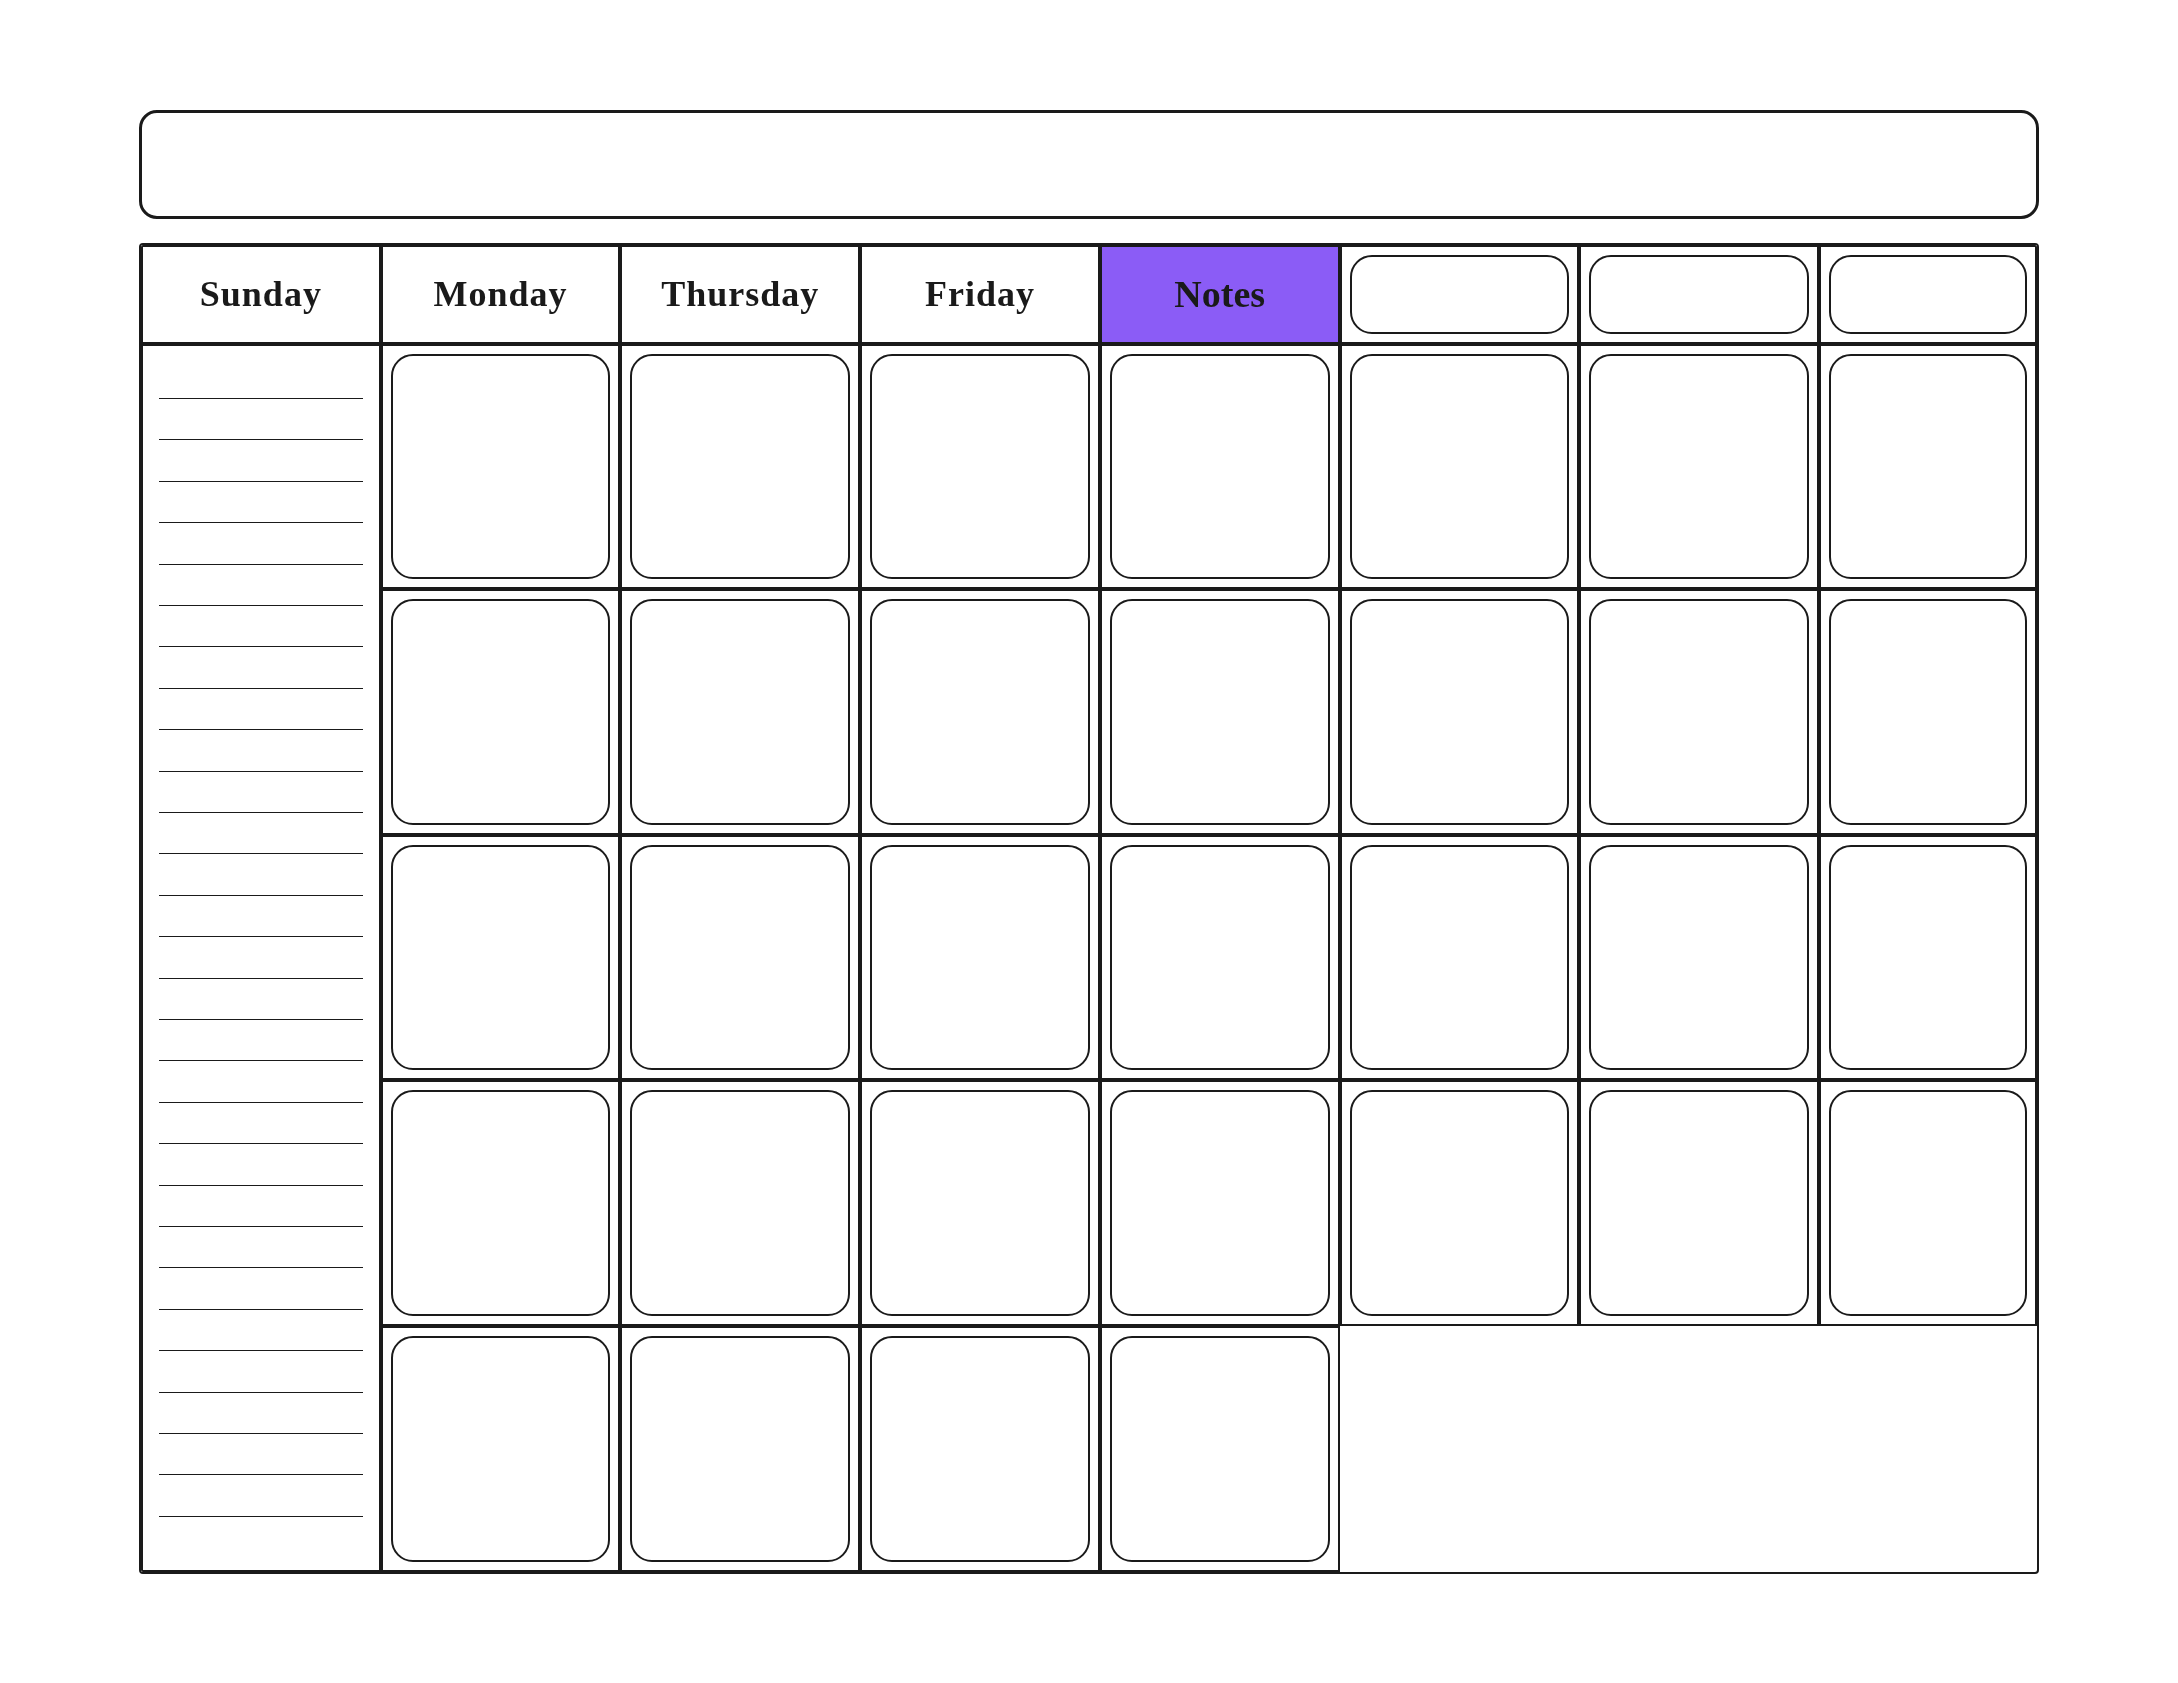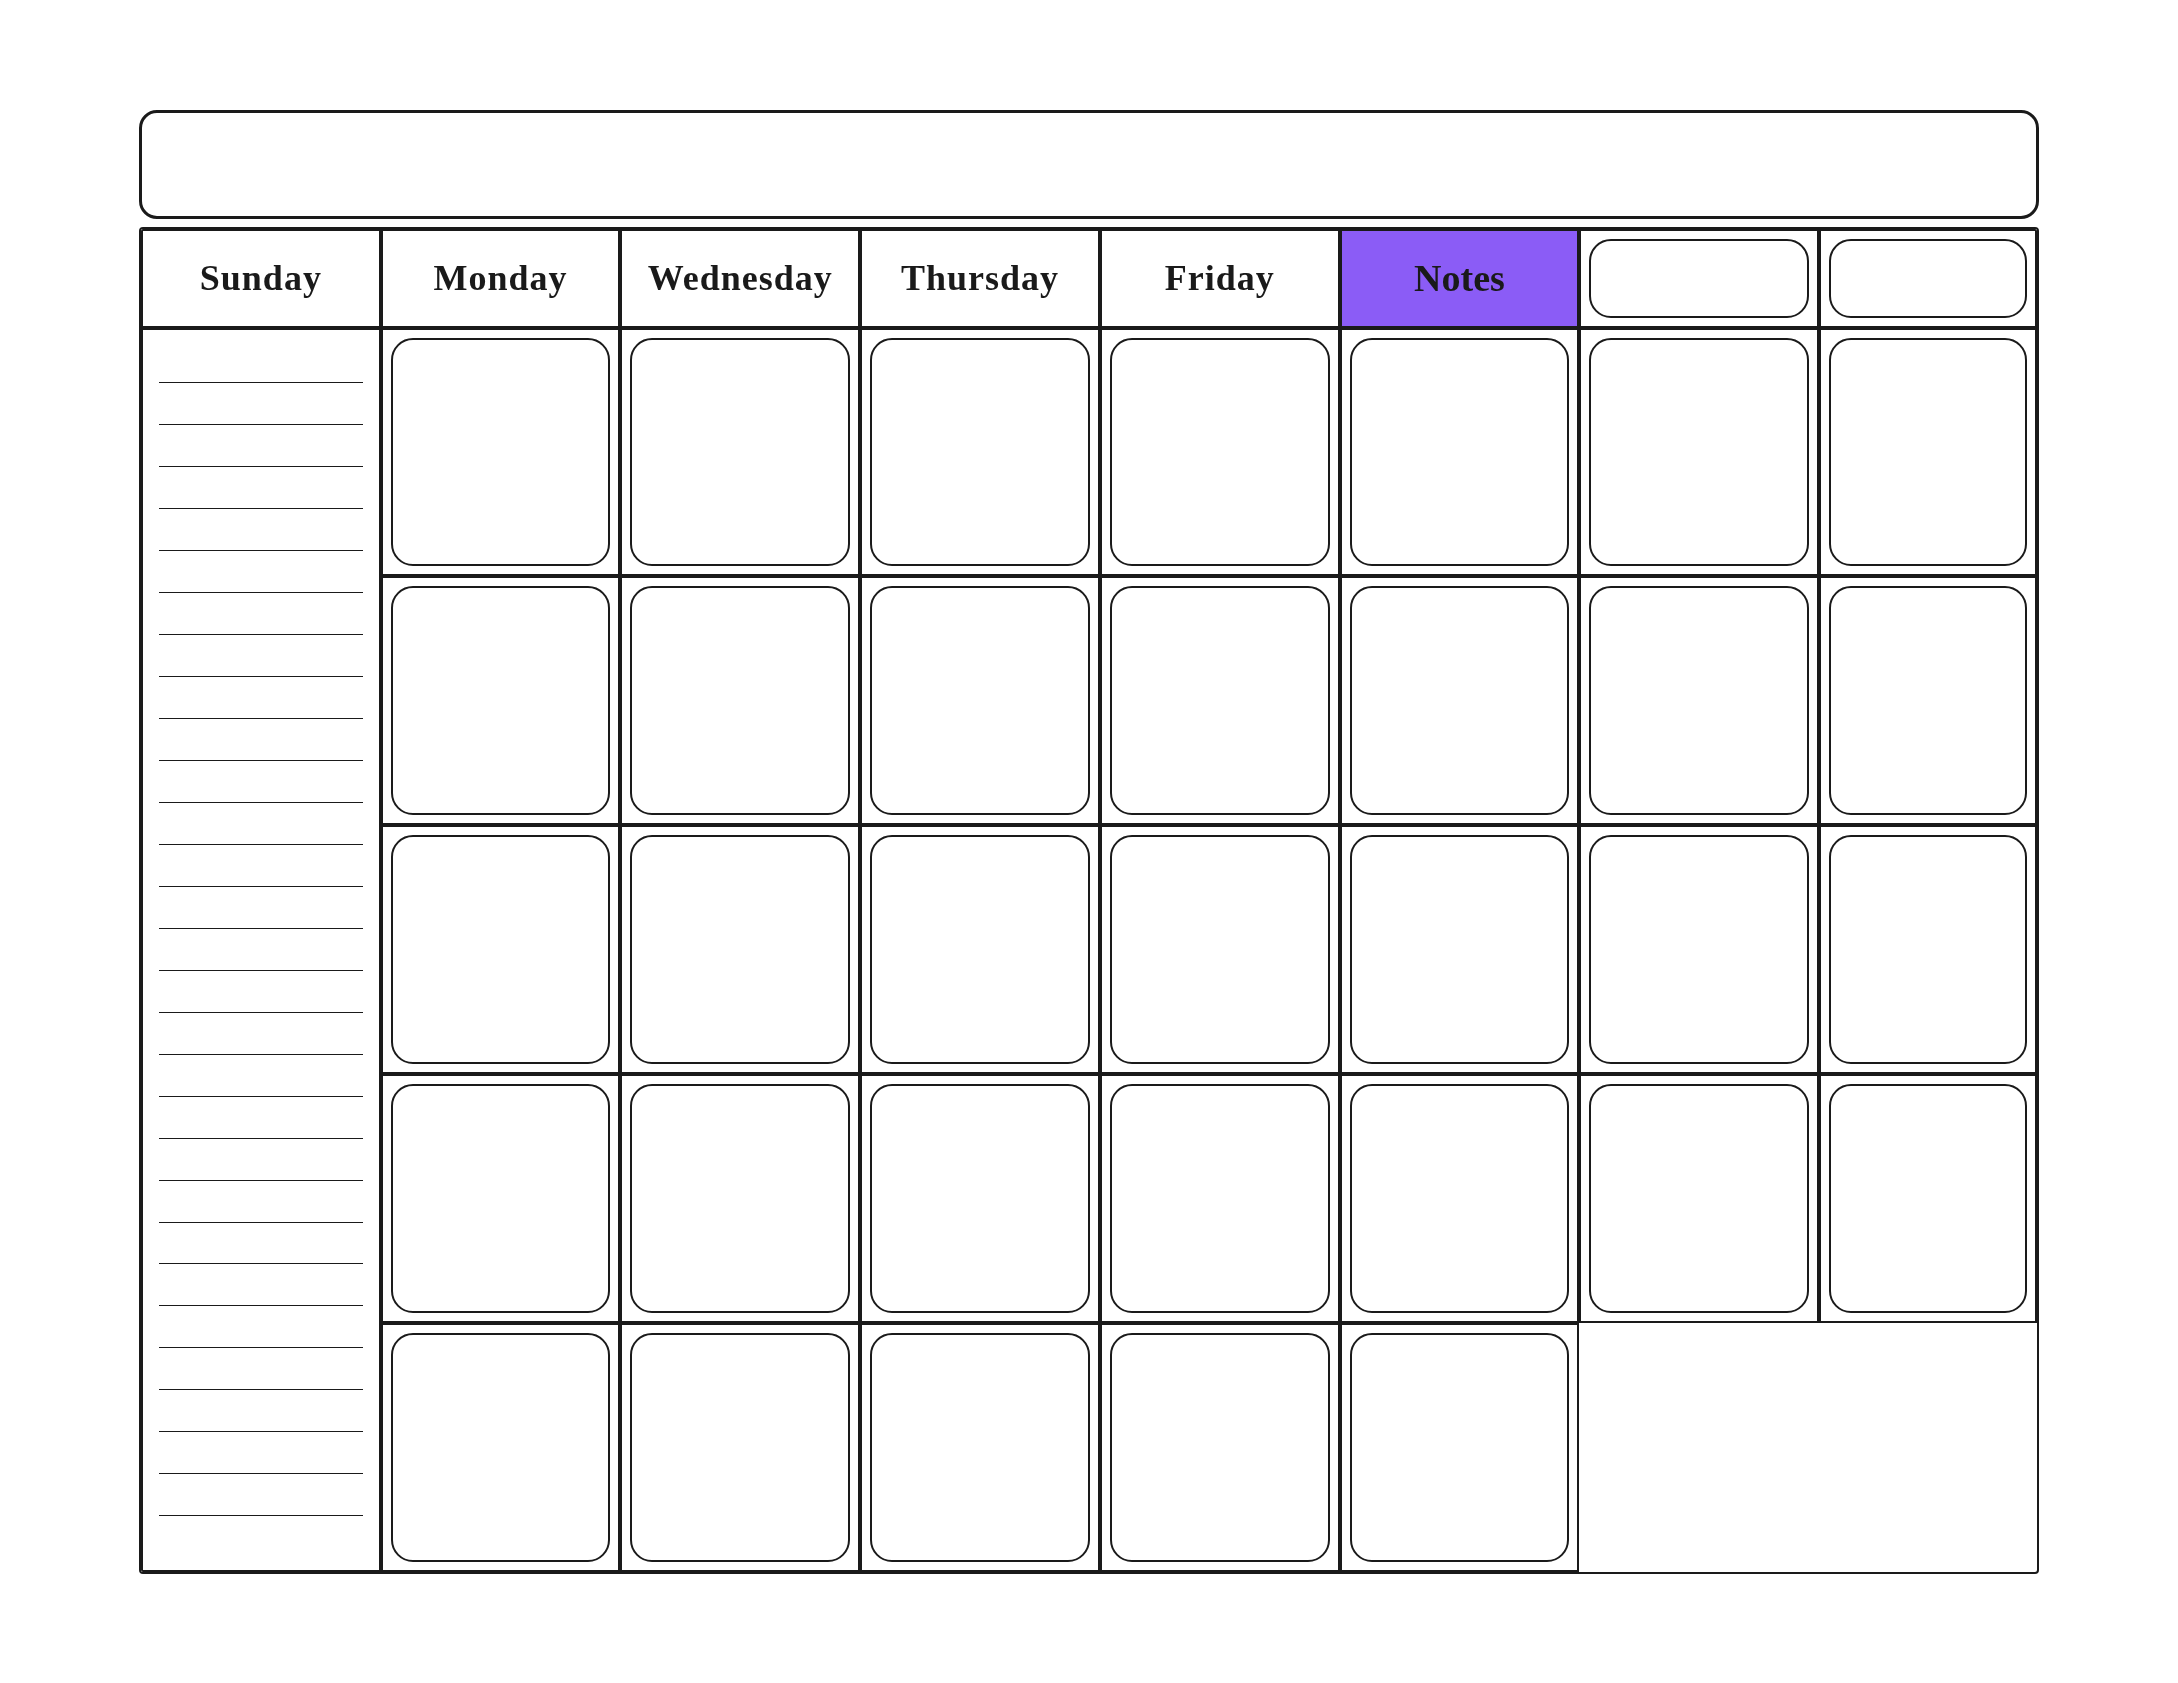--- a/index.html
+++ b/index.html
@@ -16,21 +16,21 @@
       min-height: 100vh;
       font-family: 'Comic Sans MS', 'Chalkboard SE', cursive;
     }
 
     .calendar-wrapper {
       width: 1980px;
       height: 1544px;
       padding: 40px;
       display: flex;
       flex-direction: column;
-      gap: 0;
+      gap: 16px;
     }
 
     .title-bar {
       border: 3px solid #1a1a1a;
       border-radius: 18px;
       height: 109px;
       margin-bottom: 8px;
       background: #fff;
     }
 
@@ -107,23 +107,20 @@
 
   <div class="calendar-main">
 
     <div class="day-header">
       <span>Sunday</span>
     </div>
     <div class="day-header">
       <span>Monday</span>
     </div>
     <div class="day-header">
-      <span>Wednesday</span>
-    </div>
-    <div class="day-header">
       <span>Thursday</span>
     </div>
     <div class="day-header">
       <span>Friday</span>
     </div>
     <div class="notes-header">
       <span>Notes</span>
     </div>
 
     <div class="day-cell">

